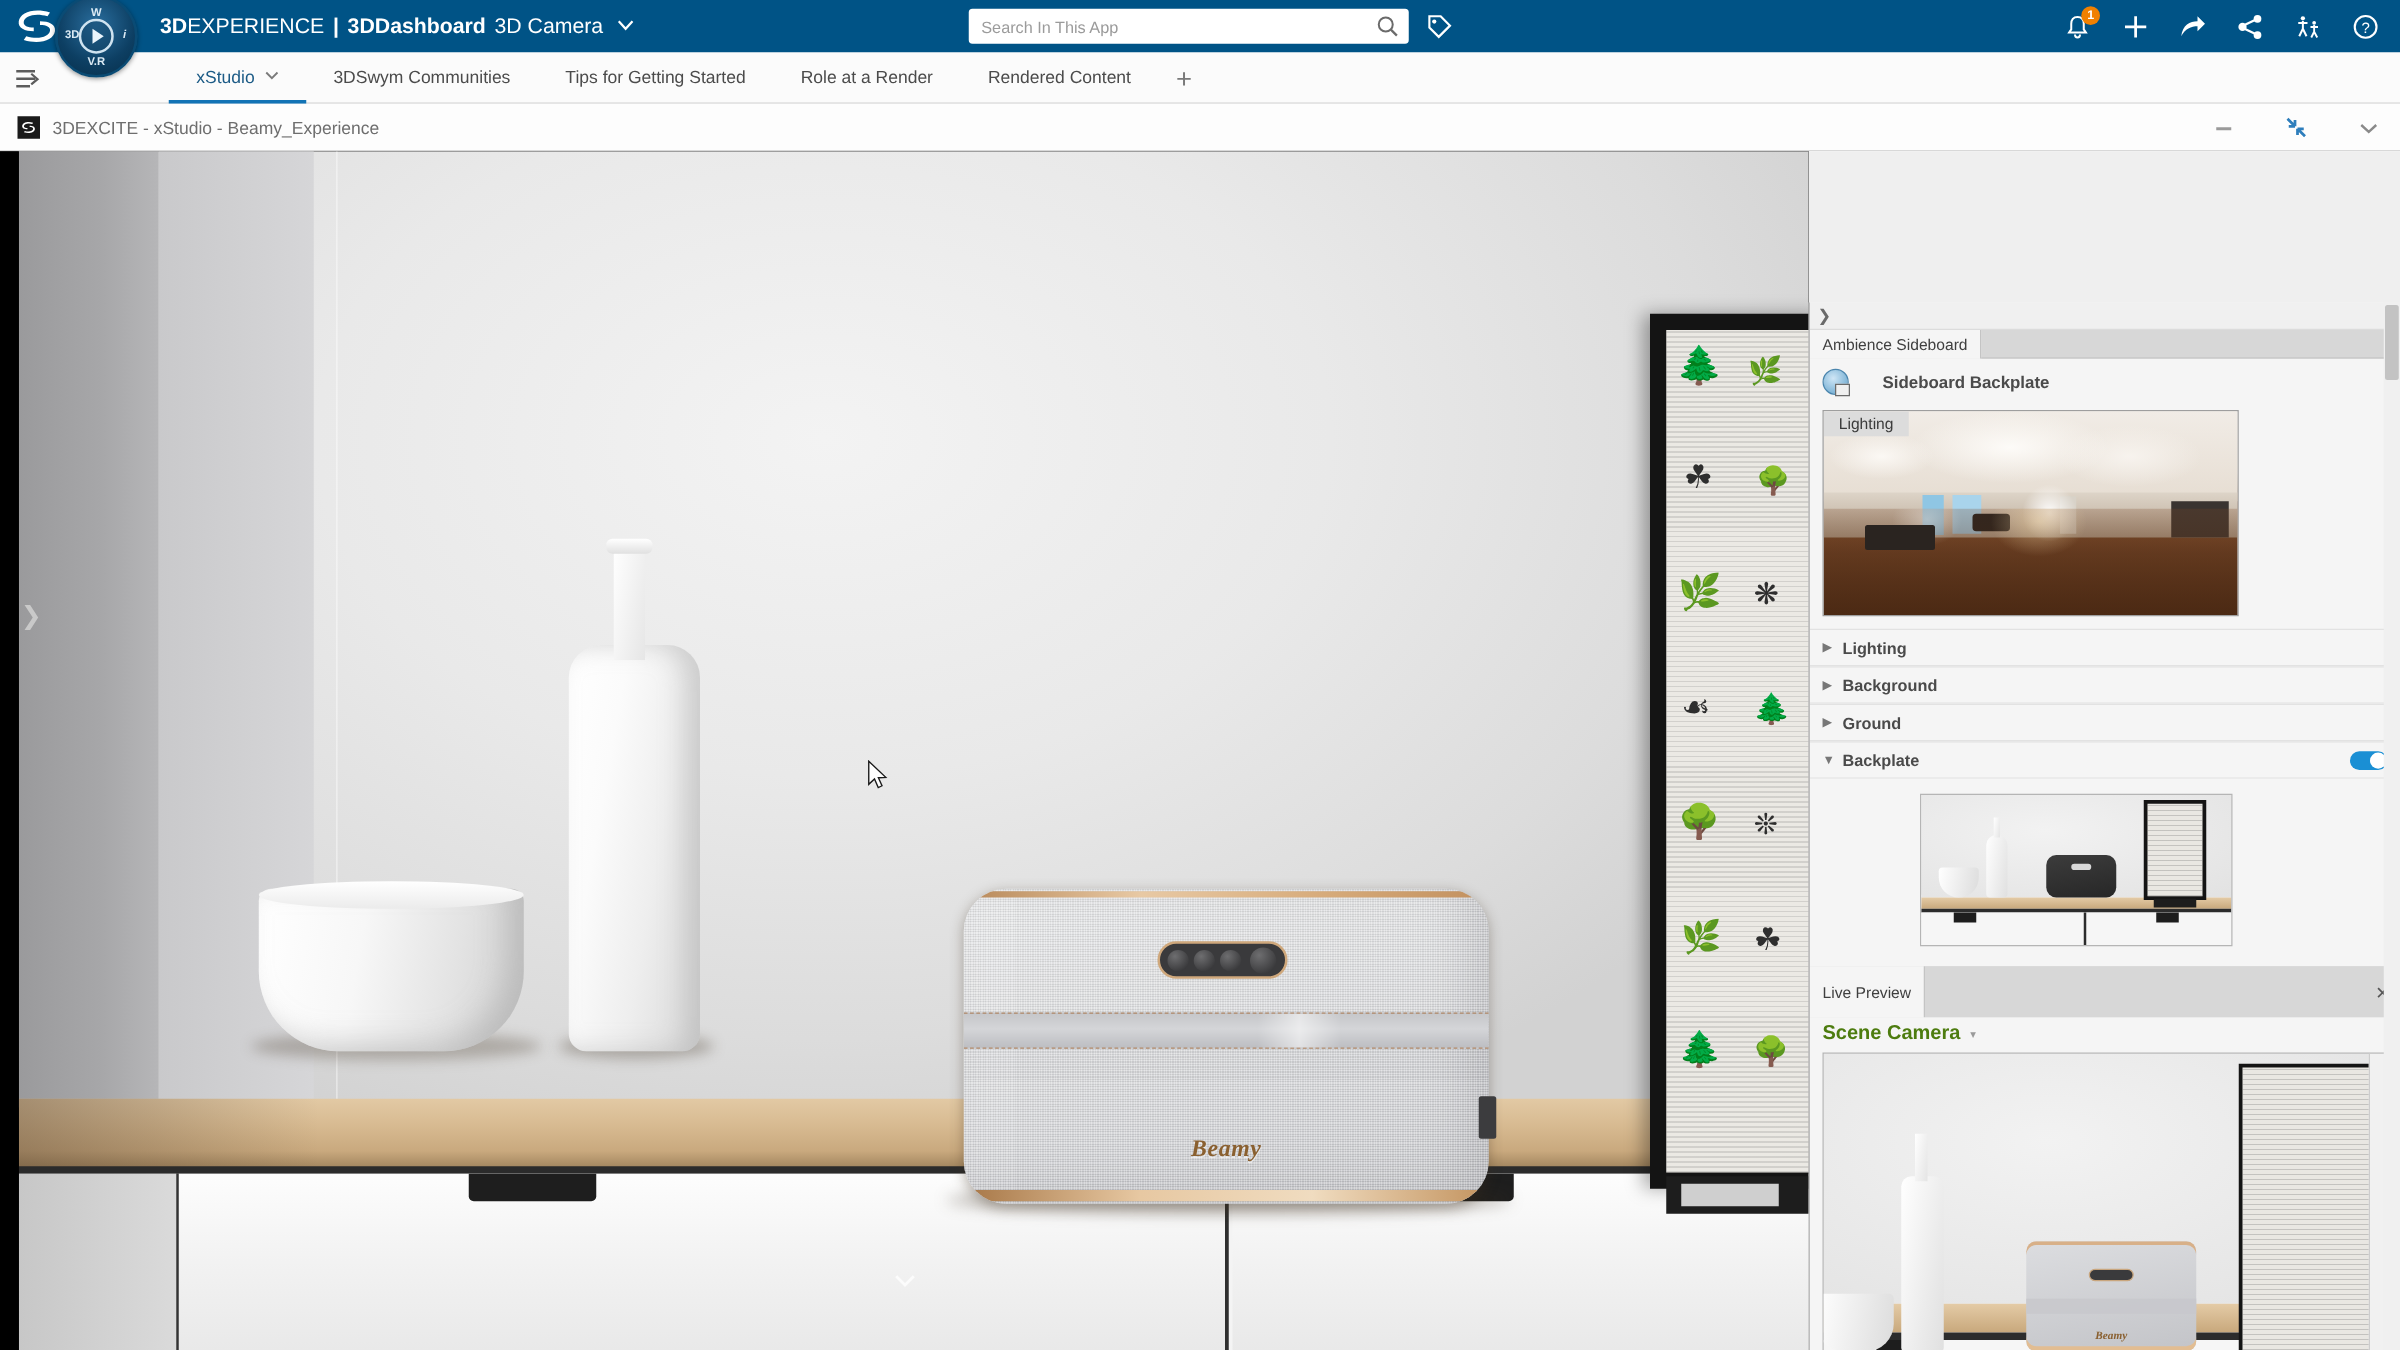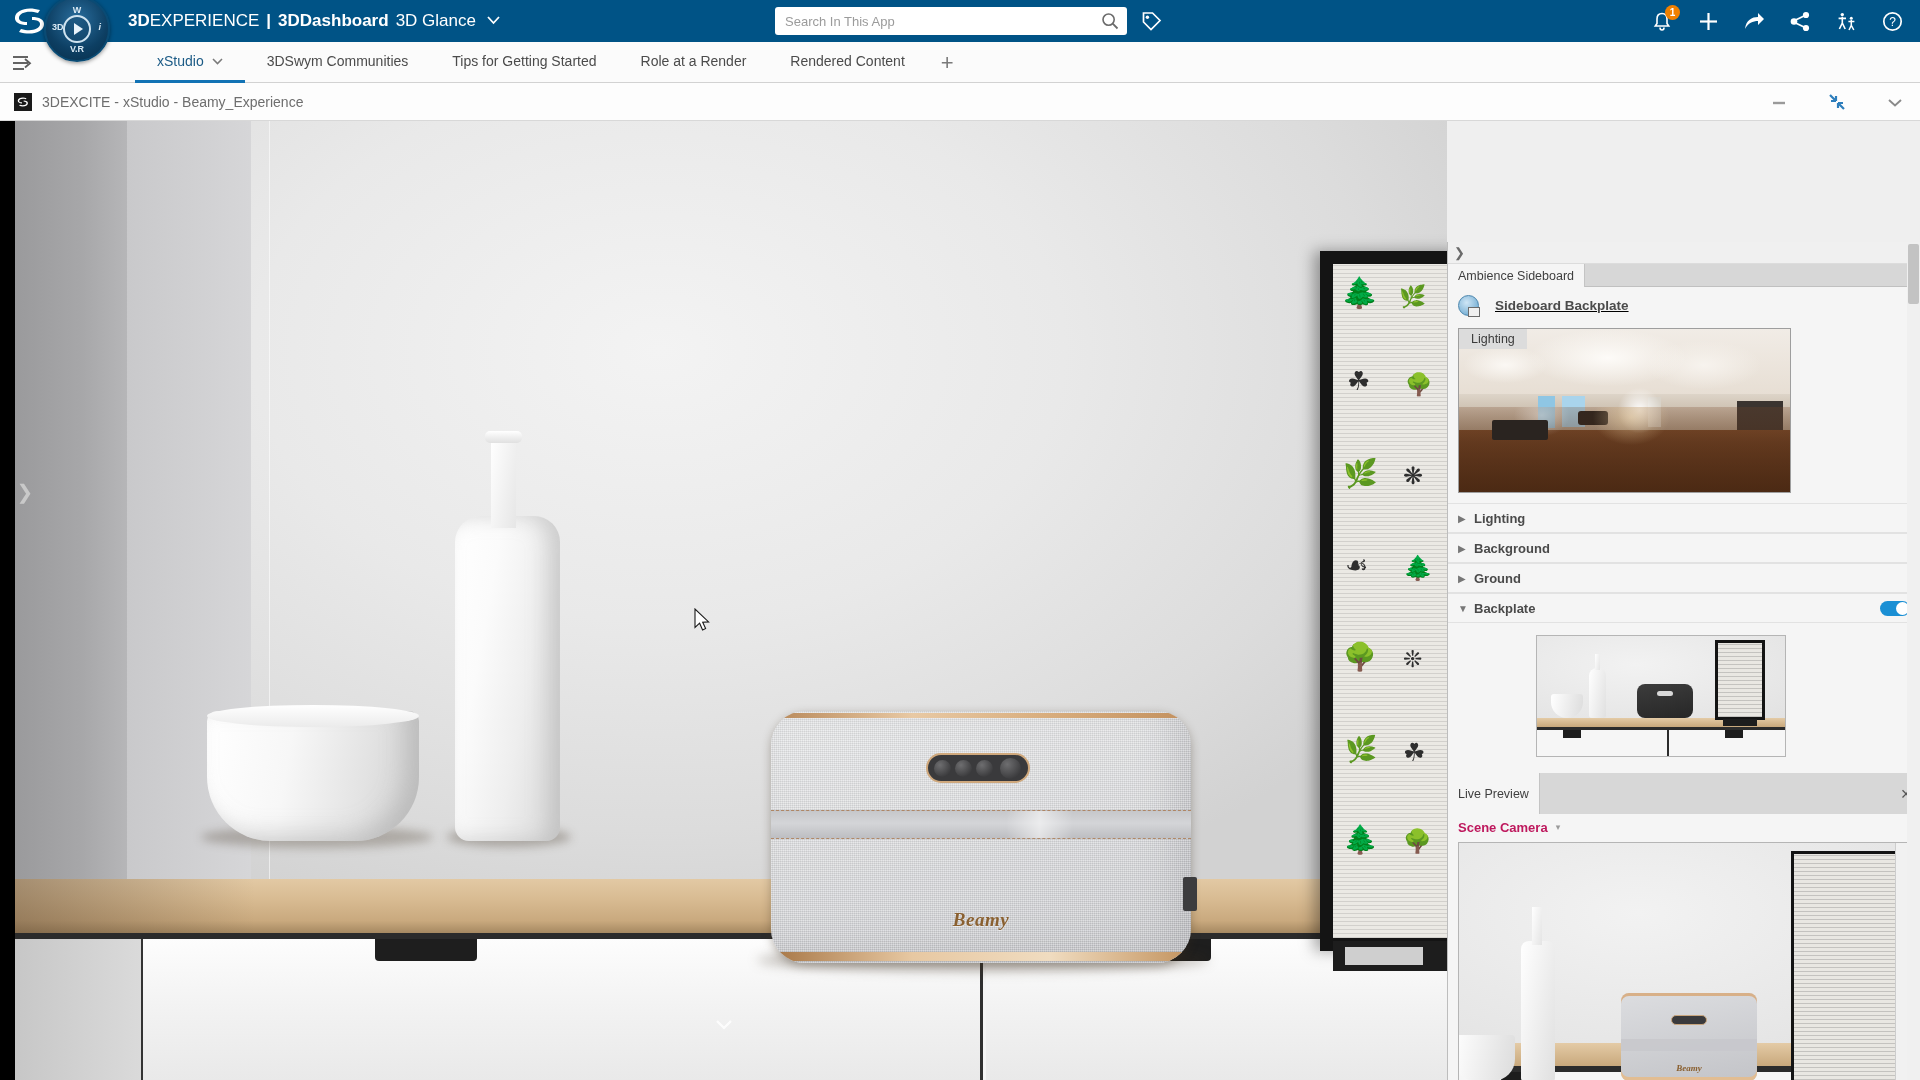--- a/index.html
+++ b/index.html
@@ -302,22 +302,22 @@
   }
   .rp-tabrow { height: 23px; background: #dcdcdc; display: flex; align-items: stretch; }
   .rp-tab {
     background: #f5f5f5; border-right: 1px solid #c4c4c4;
     padding: 0 10px; display: flex; align-items: center;
     font-size: 12.5px; color: #3f3f3f; cursor: pointer;
   }
   .rp-tabfill { flex: 1; background: #d7d7d7; border-bottom: 1px solid #c0c0c0; }
 
   .rp-header {
-    display: flex; align-items: center; gap: 16px;
-    padding: 8px 10px; background: #f5f5f5; text-decoration: underline;
+    display: flex; align-items: center; gap: 27px;
+    padding: 8px 10px; background: #f5f5f5;
   }
   .rp-header .hicon {
     width: 21px; height: 21px; border-radius: 50%;
     background: radial-gradient(circle at 40% 35%, #cfe6f6, #5d9fc9);
     border: 1px solid #4a85ad; position: relative;
   }
   .rp-header .hicon::after {
     content: ""; position: absolute; right: -2px; bottom: -2px;
     width: 10px; height: 8px; background: #f0f0f0; border: 1px solid #6b6b6b;
   }
@@ -403,21 +403,21 @@
   .mini .m-frame { position: absolute; background: #141414; padding: 3px; }
   .mini .m-mat { width: 100%; height: 100%; background: #e9e7e2;
                  background-image: repeating-linear-gradient(0deg, rgba(110,110,110,.3) 0 1px, rgba(0,0,0,0) 1px 4px); }
 
   .lp-tabrow { height: 41px; background: #dcdcdc; display: flex; align-items: stretch; margin-top: 2px; }
   .lp-tab { background: #f5f5f5; border-right: 1px solid #c4c4c4; padding: 0 10px;
             display: flex; align-items: center; font-size: 12.5px; color: #3f3f3f; cursor: pointer; }
   .lp-fill { flex: 1; background: #d7d7d7; display: flex; align-items: center; justify-content: flex-end; padding-right: 8px; }
   .lp-close { color: #555; font-size: 14px; cursor: pointer; }
   .lp-camrow { height: 26px; display: flex; align-items: center; gap: 8px; padding: 0 10px; background: #f5f5f5; }
-  .lp-camrow .cam { font-size: 13px; font-weight: bold; color: #be185d; }
+  .lp-camrow .cam { font-size: 16px; font-weight: bold; color: #4d7c0f; }
   .lp-camrow .cc { color: #9a9a9a; font-size: 9px; }
   .lp-imgwrap { margin: 2px 10px 0 10px; border: 1px solid #b5b5b5; height: 296px; position: relative; overflow: hidden; }
   .lp-side { position: absolute; right: 0; top: 0; width: 14px; height: 100%; background: #f1f1f1; border-left: 1px solid #cdcdcd; }
 
   .scroll-track { position: absolute; right: 0; top: 0; width: 13px; height: 100%; background: #f0f0f0; }
   .scroll-thumb { position: absolute; right: 1px; top: 2px; width: 11px; height: 60px; background: #c3c3c3; border-radius: 2px; }
 </style>
 </head>
 <body>
 
@@ -435,21 +435,21 @@
     <span class="quad q-w">3D</span>
     <span class="quad q-e">i</span>
     <span class="quad q-s">V.R</span>
     <span class="hub"></span>
   </div>
 
   <div class="brand">
     <span><b class="b1">3D</b><span class="b3">EXPERIENCE</span></span>
     <span class="bsep">|</span>
     <span class="b2">3DDashboard</span>
-    <span class="b3">3D Glance</span>
+    <span class="b3">3D Camera</span>
     <span class="caret">
       <svg width="13" height="9" viewBox="0 0 13 9">
           <path d="M1 1 L6.5 7 L12 1" stroke="#ffffff" stroke-width="1.8" fill="none"></path>
         </svg>
     </span>
   </div>
 
   <div class="searchwrap">
     <input type="text" placeholder="Search In This App" style="">
     <span class="search-btn">

